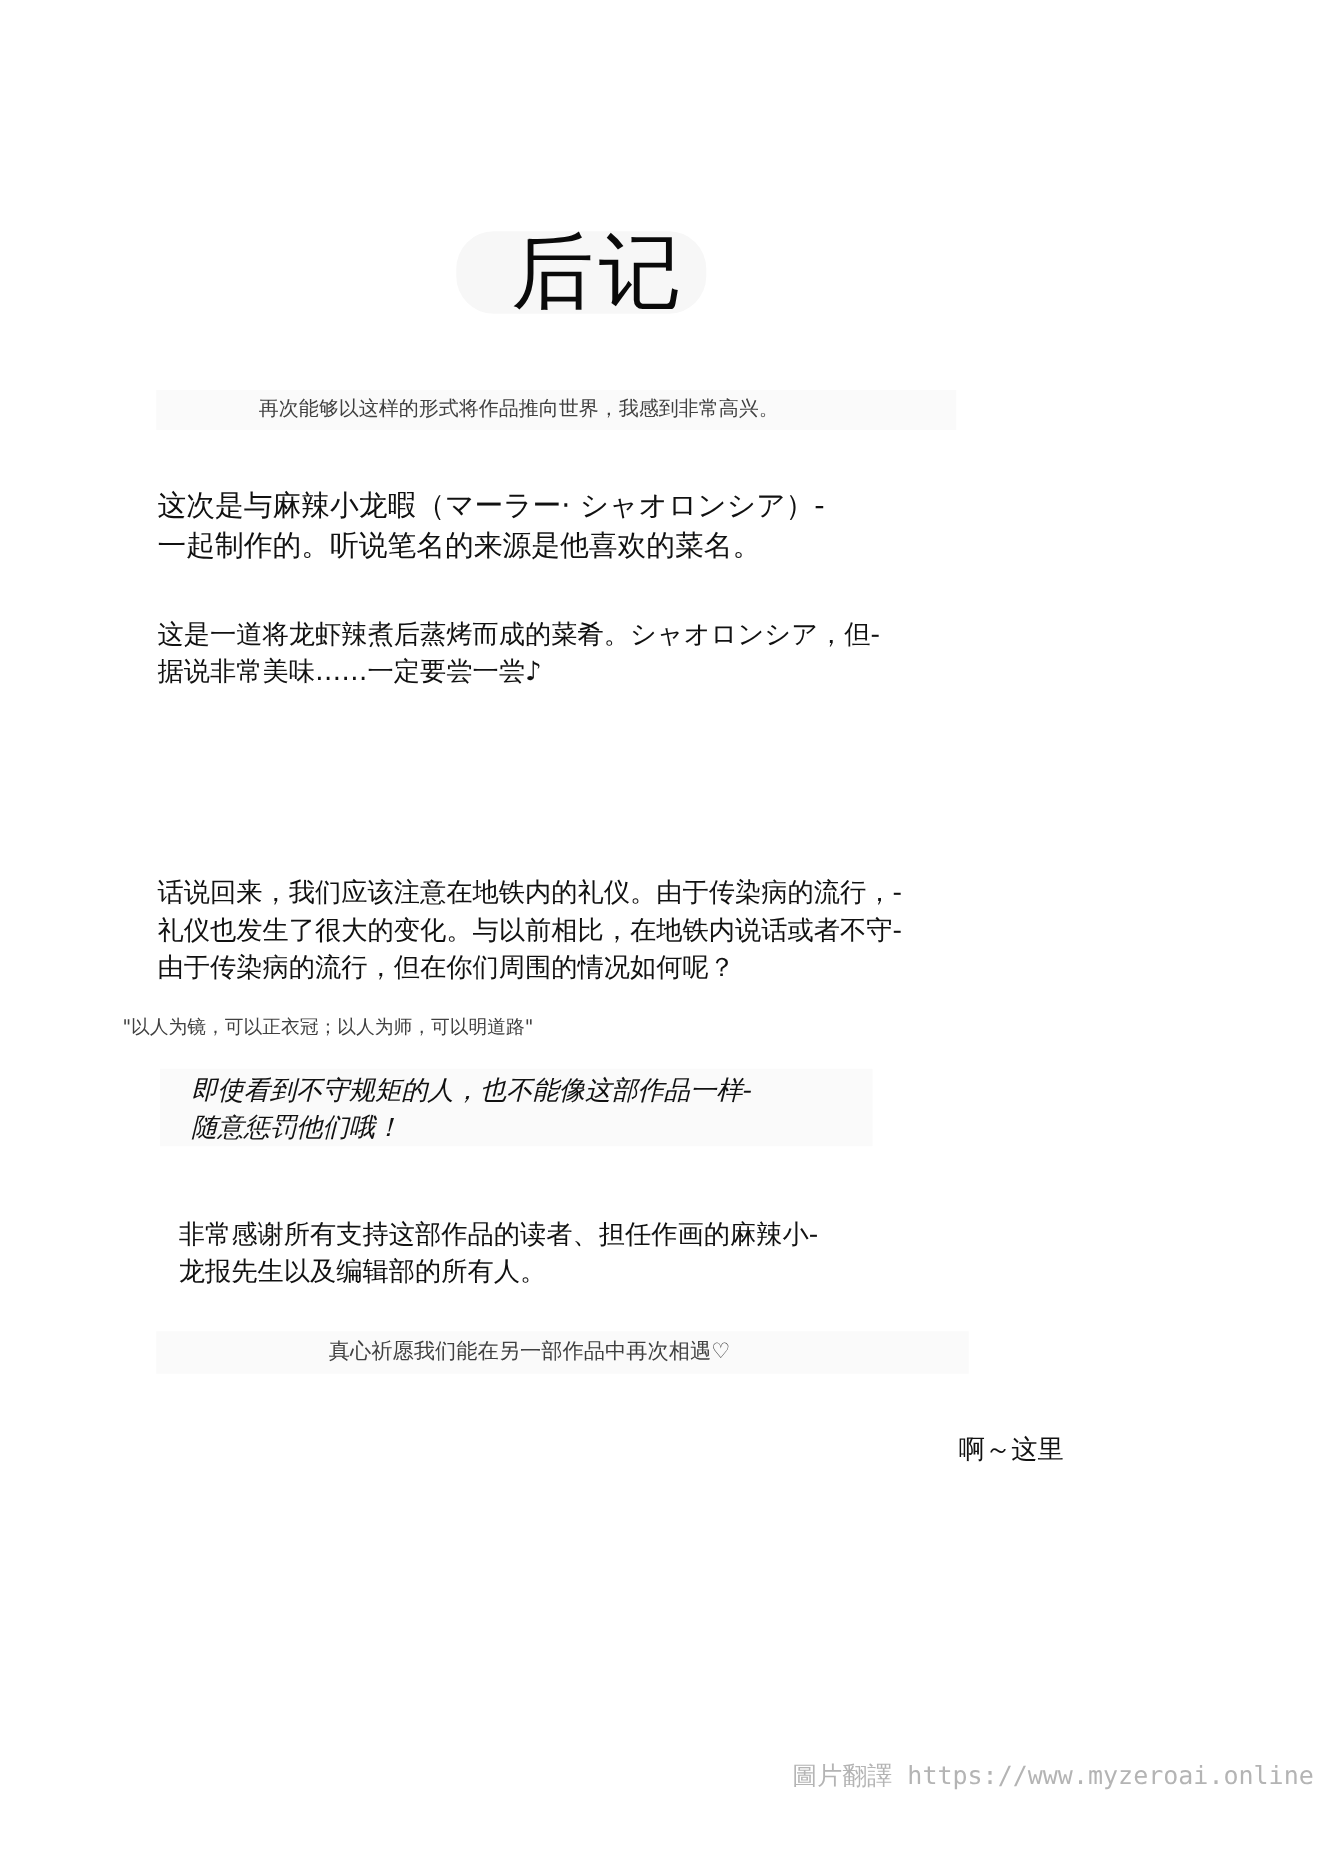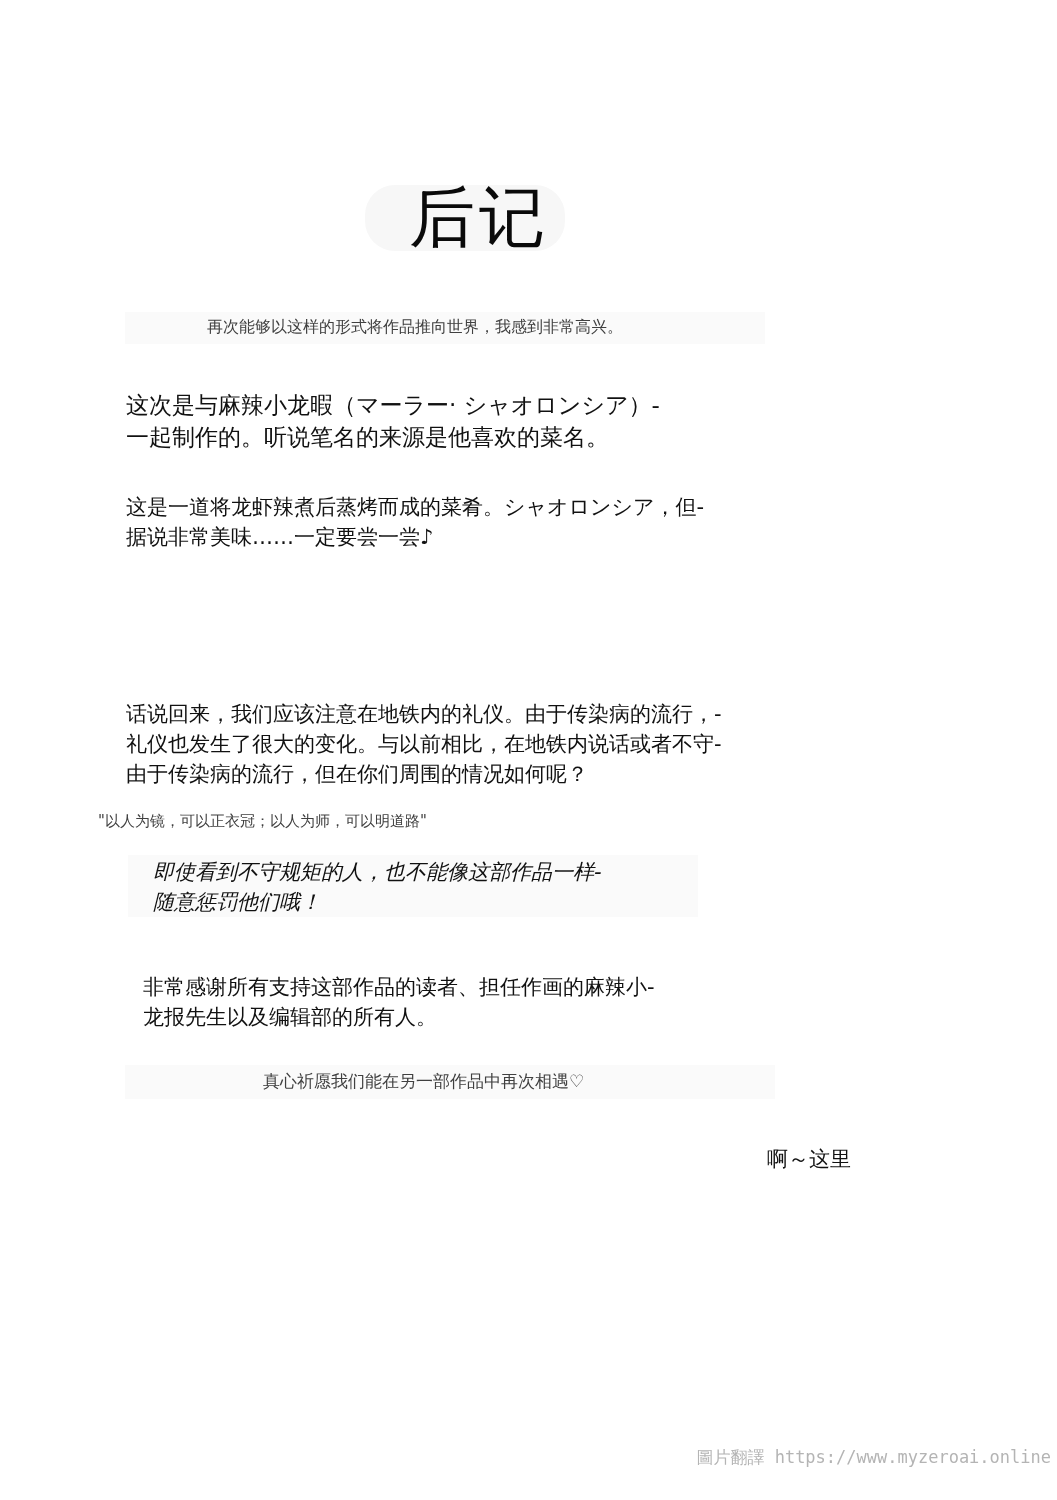--- a/index.html
+++ b/index.html
@@ -13,21 +13,21 @@
   }
   .title {
     left: 393px; top: 178px; font-size: 66px; line-height: 80px; letter-spacing: 4px; color: #0a0a0a; margin-left: 16px;
   }
   .bg-strip { position: absolute; background: #fafafa; }
   .small { font-size: 16px; line-height: 22px; color: #404040; }
   .body-lg { font-size: 23px; line-height: 32px; color: #111; }
   .body-md { font-size: 21px; line-height: 30px; color: #111; }
   .line { display: block; }
   .watermark {
-    right: 6px; top: 1446px; font-family: "DejaVu Sans Mono", monospace; font-size: 17px; color: #b4b4b4;
+    right: 6px; top: 1407px; font-family: "DejaVu Sans Mono", monospace; font-size: 20px; color: #b4b4b4;
   }
 </style>
 </head>
 <body>
 
 <div class="blk title-wrap"></div>
 <div class="blk title">后记</div>
 
 <div class="bg-strip" style="left:125px;top:312px;width:640px;height:32px;"></div>
 <div class="blk small" style="left:207px;top:316px;">再次能够以这样的形式将作品推向世界，我感到非常高兴。</div>

